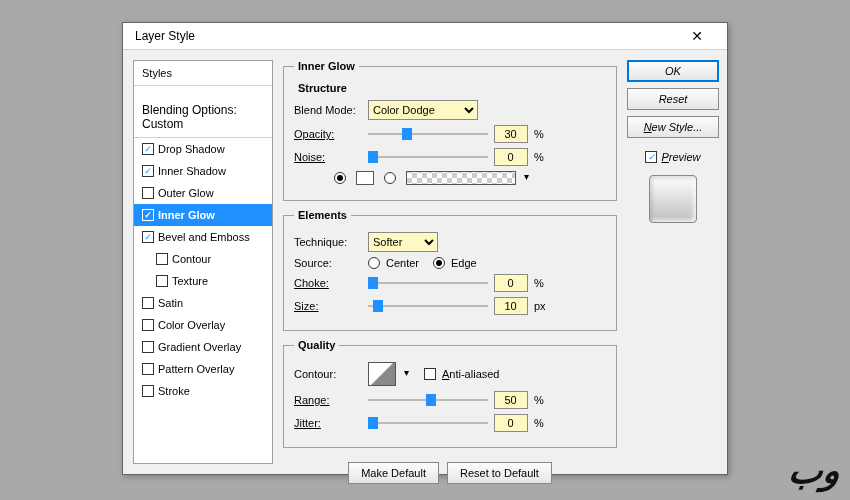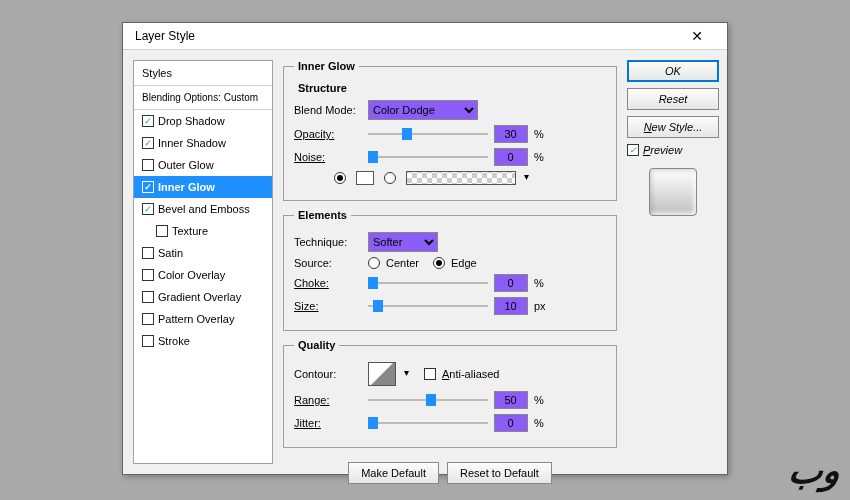--- a/index.html
+++ b/index.html
@@ -4,52 +4,52 @@
 <style>
   * { box-sizing: border-box; font-family: "Segoe UI", Tahoma, sans-serif; font-size: 11px; }
   body { margin: 0; background: #a9a9a9; width: 850px; height: 500px; position: relative; }
   .dialog { position: absolute; left: 122px; top: 22px; width: 606px; height: 453px; background: #f0f0f0; border: 1px solid #646464; box-shadow: 2px 2px 6px rgba(0,0,0,.25); }
   .titlebar { height: 27px; background: #fff; border-bottom: 1px solid #d0d0d0; display: flex; align-items: center; padding: 0 12px; }
   .titlebar .title { flex: 1; font-size: 12px; }
   .close { width: 36px; height: 26px; display: flex; align-items: center; justify-content: center; font-size: 14px; }
   .content { display: flex; padding: 10px 8px 10px 10px; gap: 10px; height: calc(100% - 27px); }
   .left { width: 140px; border: 1px solid #a0a0a0; background: #fff; }
   .left .head { padding: 6px 8px; border-bottom: 1px solid #d0d0d0; }
-  .left .blend { padding: 6px 8px; border-bottom: 1px solid #d0d0d0; font-size: 10px; }
+  .left .blend { padding: 6px 8px; border-bottom: 1px solid #d0d0d0; font-size: 12px; margin-top: 11px; }
   .left .item { padding: 5px 8px; display: flex; align-items: center; gap: 4px; }
   .left .item.nest { padding-left: 22px; }
   .left .item.sel { background: #1e90ff; color: #fff; font-weight: bold; }
   .cb { width: 12px; height: 12px; border: 1px solid #333; background: #fff; display: inline-flex; align-items: center; justify-content: center; font-size: 9px; color: #1e90ff; flex-shrink: 0; }
   .cb.on::after { content: "✓"; }
   .left .item.sel .cb { border-color: #fff; color: #fff; background: transparent; }
   .mid { flex: 1; display: flex; flex-direction: column; gap: 8px; }
   fieldset { border: 1px solid #a0a0a0; padding: 6px 10px 10px 10px; margin: 0; }
   legend { padding: 0 4px; font-weight: bold; font-size: 11px; }
   .subhead { font-weight: bold; margin: 4px 0 6px 4px; }
   .row { display: flex; align-items: center; gap: 6px; margin: 5px 0; }
   .lbl { width: 68px; }
-  select, input[type=text] { border: 1px solid #888; background: #8b5cf6; height: 18px; font-size: 11px; }
+  select, input[type=text] { border: 1px solid #888; background: #fef9c3; height: 18px; font-size: 11px; }
   select { height: 20px; }
   .num { width: 34px; text-align: center; padding-right: 3px; }
   .slider { position: relative; width: 120px; height: 14px; }
   .slider::before { content: ""; position: absolute; left: 0; right: 0; top: 6px; height: 2px; background: #bbb; }
   .thumb { position: absolute; top: 1px; width: 10px; height: 12px; background: #1e90ff; }
   .radio { width: 12px; height: 12px; border: 1px solid #333; border-radius: 50%; display: inline-flex; align-items: center; justify-content: center; background: #fff; flex-shrink: 0; }
   .radio.on::after { content: ""; width: 6px; height: 6px; border-radius: 50%; background: #000; }
   .swatch { width: 18px; height: 14px; border: 1px solid #555; background: #fff; }
   .grad { width: 110px; height: 14px; border: 1px solid #555; background: repeating-conic-gradient(#ccc 0 25%, #fff 0 50%) 0/10px 10px; position: relative; }
   .grad::after { content: "▾"; position: absolute; right: -14px; top: -1px; font-size: 10px; }
   .contour { width: 28px; height: 24px; border: 1px solid #555; background: linear-gradient(135deg,#fff 49%, #888 51%); position: relative; }
   .contour::after { content: "▾"; position: absolute; right: -14px; top: 4px; font-size: 10px; }
   .btnrow { display: flex; gap: 8px; justify-content: center; margin-top: 6px; }
   .btn { border: 1px solid #888; background: linear-gradient(#fcfcfc,#e6e6e6); height: 22px; padding: 0 12px; display: flex; align-items: center; justify-content: center; min-width: 80px; }
   .right { width: 92px; display: flex; flex-direction: column; gap: 6px; font-style: italic; }
   .right .btn { min-width: 92px; }
   .right .ok { border: 2px solid #0078d7; }
-  .right .prev { display: flex; align-items: center; gap: 4px; margin-top: 0; }
+  .right .prev { display: flex; align-items: center; gap: 4px; justify-content: center; margin-top: 7px; }
   .thumbimg { width: 48px; height: 48px; border: 1px solid #888; background: linear-gradient(#fff,#bfbfbf); margin: 6px auto 0; box-shadow: inset 2px 2px 4px rgba(0,0,0,.15), inset -2px -2px 4px rgba(255,255,255,.9); border-radius: 4px; }
   .u { text-decoration: underline; }
   .logo { position: absolute; right: 10px; bottom: 8px; font-size: 36px; font-weight: 900; font-style: italic; letter-spacing: -4px; color: #111; transform: skewX(-8deg); }
 </style>
 </head>
 <body>
 
 <div class="dialog">
   <div class="titlebar">
     <span class="title">Layer Style</span>
@@ -72,20 +72,24 @@
             <span class="cb"></span>
             <span>Outer Glow</span>
           </div>
           <div class="item sel">
             <span class="cb on"></span>
             <span>Inner Glow</span>
           </div>
           <div class="item">
             <span class="cb on"></span>
             <span>Bevel and Emboss</span>
+          </div>
+          <div class="item nest">
+            <span class="cb"></span>
+            <span>Contour</span>
           </div>
           <div class="item nest">
             <span class="cb"></span>
             <span>Texture</span>
           </div>
           <div class="item">
             <span class="cb"></span>
             <span>Satin</span>
           </div>
           <div class="item">

